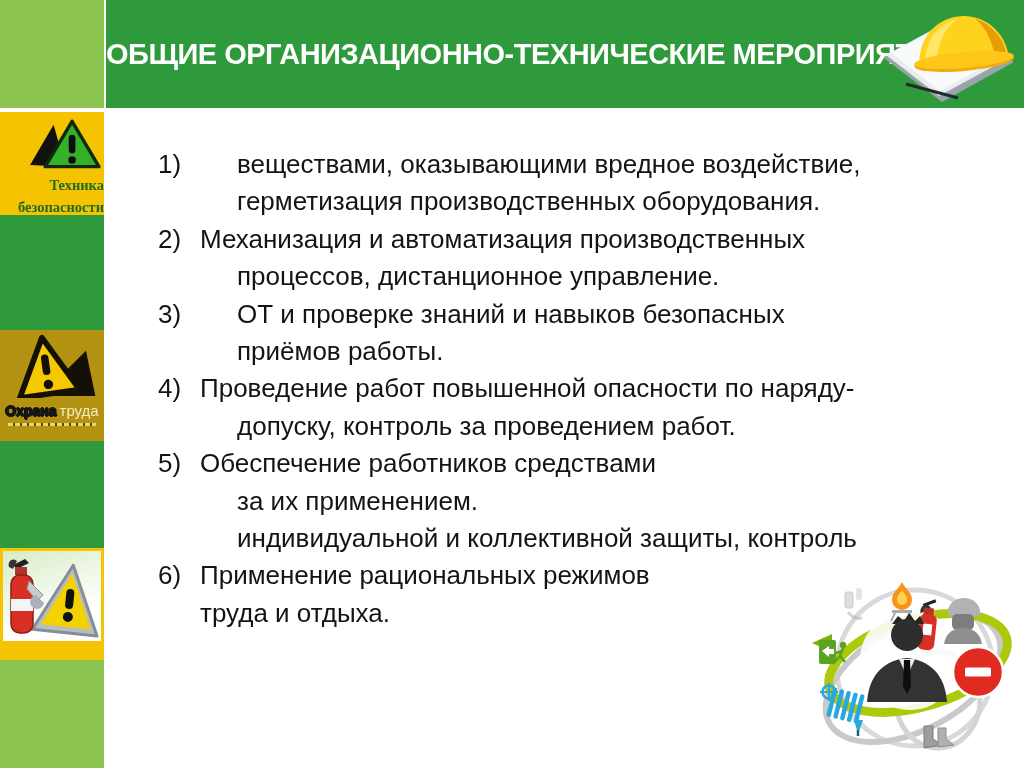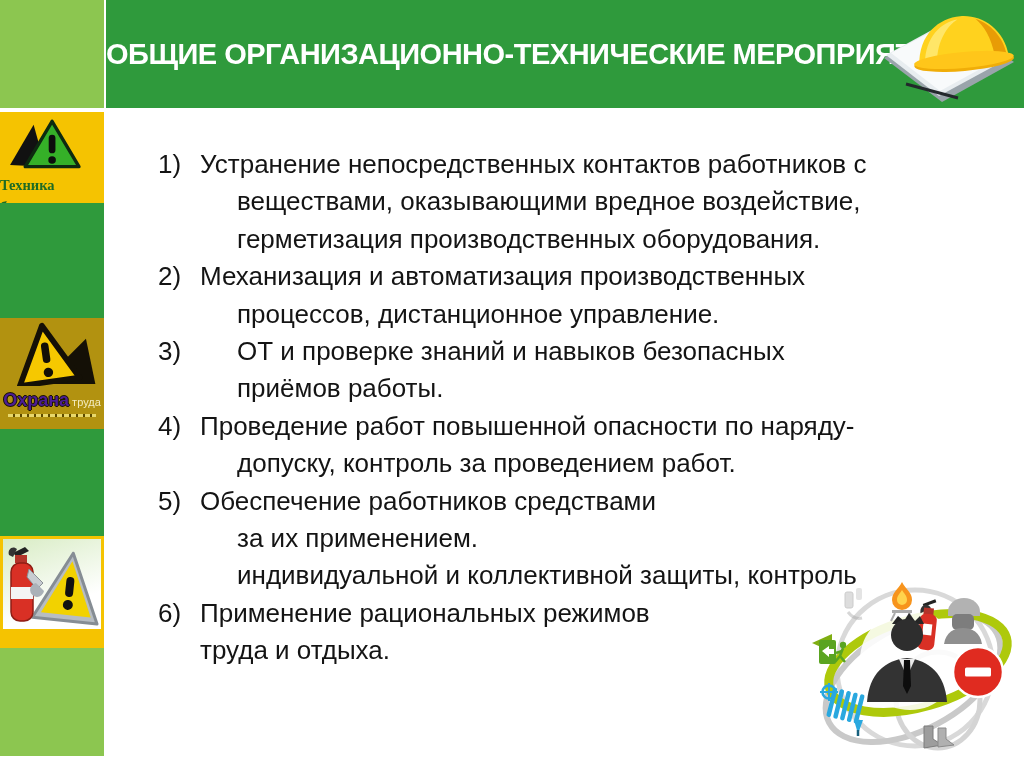--- a/index.html
+++ b/index.html
@@ -20,27 +20,27 @@
     font-size:29px;font-weight:bold;letter-spacing:-0.5px;white-space:nowrap}
   .hardhat{position:absolute;right:8px;top:4px}
 
   
   .leftcol{position:absolute;left:0;top:0;width:104px;height:768px}
   .seg{width:104px}
   .seg.lg{background:var(--light-green)}
   .seg.dg{background:var(--header-green)}
   .gap{background:#fff;height:4px}
   .badge{width:104px;position:relative;overflow:hidden}
-  .badge1{background:var(--badge-yellow);height:91px;text-align:left}
+  .badge1{background:var(--badge-yellow);height:103px;text-align:right}
   .badge1 .tbtxt{font-family:"Liberation Serif",serif;font-weight:bold;color:var(--tb-text);
     font-size:14.5px;line-height:17px;margin-top:1px}
   .badge2{background:var(--badge-mustard);height:111px;text-align:center}
-  .badge2 .ot1{font-size:18px;font-weight:bold;color:#4c1d95;
+  .badge2 .ot1{font-size:14px;font-weight:bold;color:#0f172a;
     text-shadow:-1px 0 #1a1400,1px 0 #1a1400,0 -1px #1a1400,0 1px #1a1400;vertical-align:baseline}
-  .badge2 .ot2{font-size:11px;color:#f3ecc0;margin-left:3px;vertical-align:baseline}
+  .badge2 .ot2{font-size:15px;color:#f3ecc0;margin-left:3px;vertical-align:baseline}
   .badge2 .uline{width:88px;height:3px;margin:3px auto 0;
     background:repeating-linear-gradient(90deg,#e8d86c 0 5px,#5c4a00 5px 7px)}
   .badge3{background:var(--badge-yellow);height:112px}
   .badge3 .panel{position:absolute;left:3px;top:3px;width:98px;height:90px;
     background:linear-gradient(160deg,#d8ecc4 0%,#ffffff 70%)}
 
   
   .content{position:absolute;left:158px;top:146px;width:858px;z-index:2}
   .item{position:relative;padding-left:42px;color:var(--body-text);
     font-size:26px;line-height:37.4px}
@@ -213,21 +213,20 @@
     <g>
       <circle cx="190" cy="144" r="25" fill="#e02b20" stroke="#ffffff" stroke-width="2.5"></circle>
       <rect x="177" y="139.5" width="26" height="9" rx="1.5" fill="#ffffff"></rect>
     </g>
   </svg>
 
   <div class="content">
     <div id="list">
         <div class="item">
           <span class="num">1)</span>
-          <div class="line">Устранение непосредственных контактов работников с</div>
           <div class="line cont">веществами, оказывающими вредное воздействие,</div>
           <div class="line cont">герметизация производственных оборудования.</div>
         </div>
         <div class="item">
           <span class="num">2)</span>
           <div class="line">Механизация и автоматизация производственных</div>
           <div class="line cont">процессов, дистанционное управление.</div>
         </div>
         <div class="item">
           <span class="num">3)</span>

